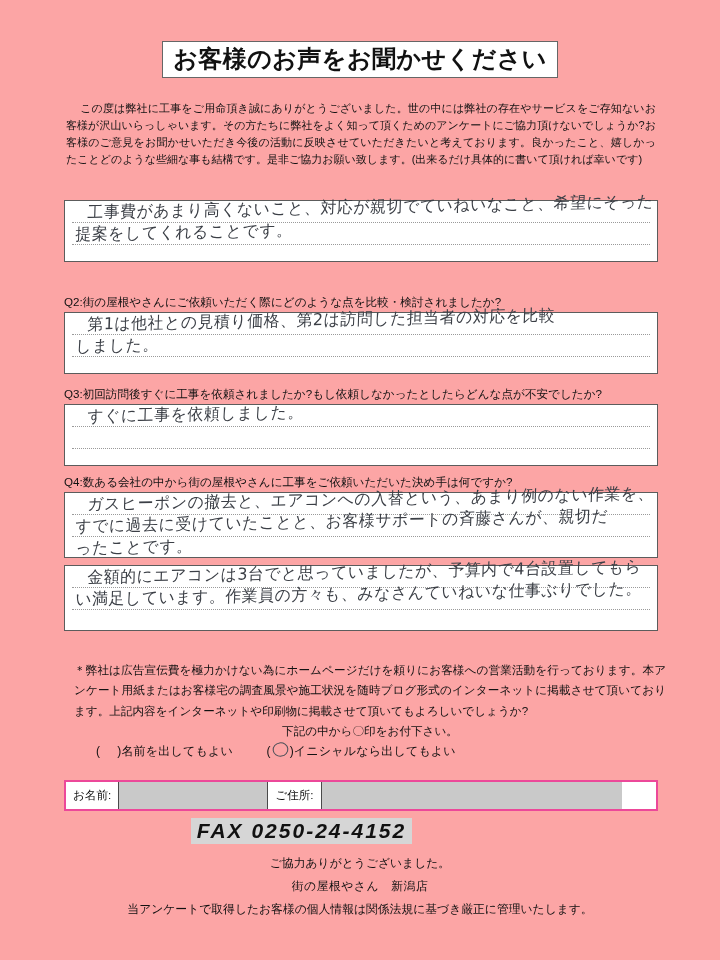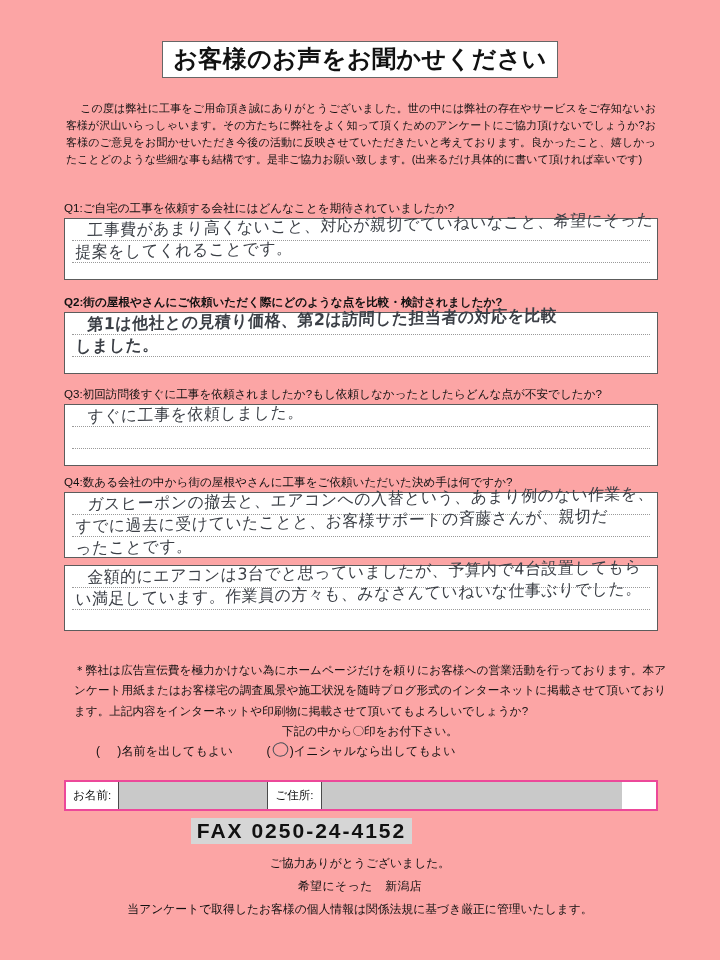--- a/index.html
+++ b/index.html
@@ -168,20 +168,21 @@
   .redacted.addr-val { width: 300px; }
   .tail-gap { flex: 1 1 auto; background: #fff; }
 
   
   .fax {
     position: absolute;
     left: 0;
     top: 818px;
     width: 603px;
     text-align: center;
+    font-style: italic;
   }
   .fax span {
     display: inline-block;
     background: #d6d6d6;
     font-size: 21px;
     font-weight: 700;
     letter-spacing: 2px;
     padding: 1px 6px;
     color: #111;
   }
@@ -206,30 +207,29 @@
 
   <div class="title-wrap">
     <div class="title-box">お客様のお声をお聞かせください</div>
   </div>
 
   <div class="intro">
     <span class="indent"></span><span>この度は弊社に工事をご用命頂き誠にありがとうございました。世の中には弊社の存在やサービスをご存知ないお客様が沢山いらっしゃいます。その方たちに弊社をよく知って頂くためのアンケートにご協力頂けないでしょうか?お客様のご意見をお聞かせいただき今後の活動に反映させていただきたいと考えております。良かったこと、嬉しかったことどのような些細な事も結構です。是非ご協力お願い致します。(出来るだけ具体的に書いて頂ければ幸いです)</span>
   </div>
 
   <div class="qblock" style="top:200px;">
-    <div class="qlabel">Q1:ご自宅の工事を依頼する会社にはどんなことを期待されていましたか?</div>
     <div class="answer-box" style="height:62px;">
       <div class="rule" style="top:21px;"></div>
       <div class="rule" style="top:43px;"></div>
       <div class="hand l1" style="top:2px;"><span class="w">工事費があまり高くないこと、対応が親切でていねいなこと、希望にそった</span></div>
       <div class="hand l2" style="top:24px;"><span class="w">提案をしてくれることです。</span></div>
     </div>
   </div>
 
-  <div class="qblock" style="top:294px;font-weight:bold;">
+  <div class="qblock" style="top:294px;">
     <div class="qlabel">Q2:街の屋根やさんにご依頼いただく際にどのような点を比較・検討されましたか?</div>
     <div class="answer-box" style="height:62px;">
       <div class="rule" style="top:21px;"></div>
       <div class="rule" style="top:43px;"></div>
       <div class="hand l1" style="top:2px;"><span class="w">第1は他社との見積り価格、第2は訪問した担当者の対応を比較</span></div>
       <div class="hand l2" style="top:24px;"><span class="w">しました。</span></div>
     </div>
   </div>
 
   <div class="qblock" style="top:386px;">
@@ -282,17 +282,17 @@
     <div class="redacted addr-val"></div>
     <div class="tail-gap"></div>
   </div>
 
   <div class="fax">
     <span>FAX 0250-24-4152</span>
   </div>
 
   <div class="footer">
     <div>ご協力ありがとうございました。</div>
-    <div class="shop">希望にそった　新潟店</div>
+    <div class="shop">街の屋根やさん　新潟店</div>
     <div>当アンケートで取得したお客様の個人情報は関係法規に基づき厳正に管理いたします。</div>
   </div>
 
 </div>
 
 </body></html>

